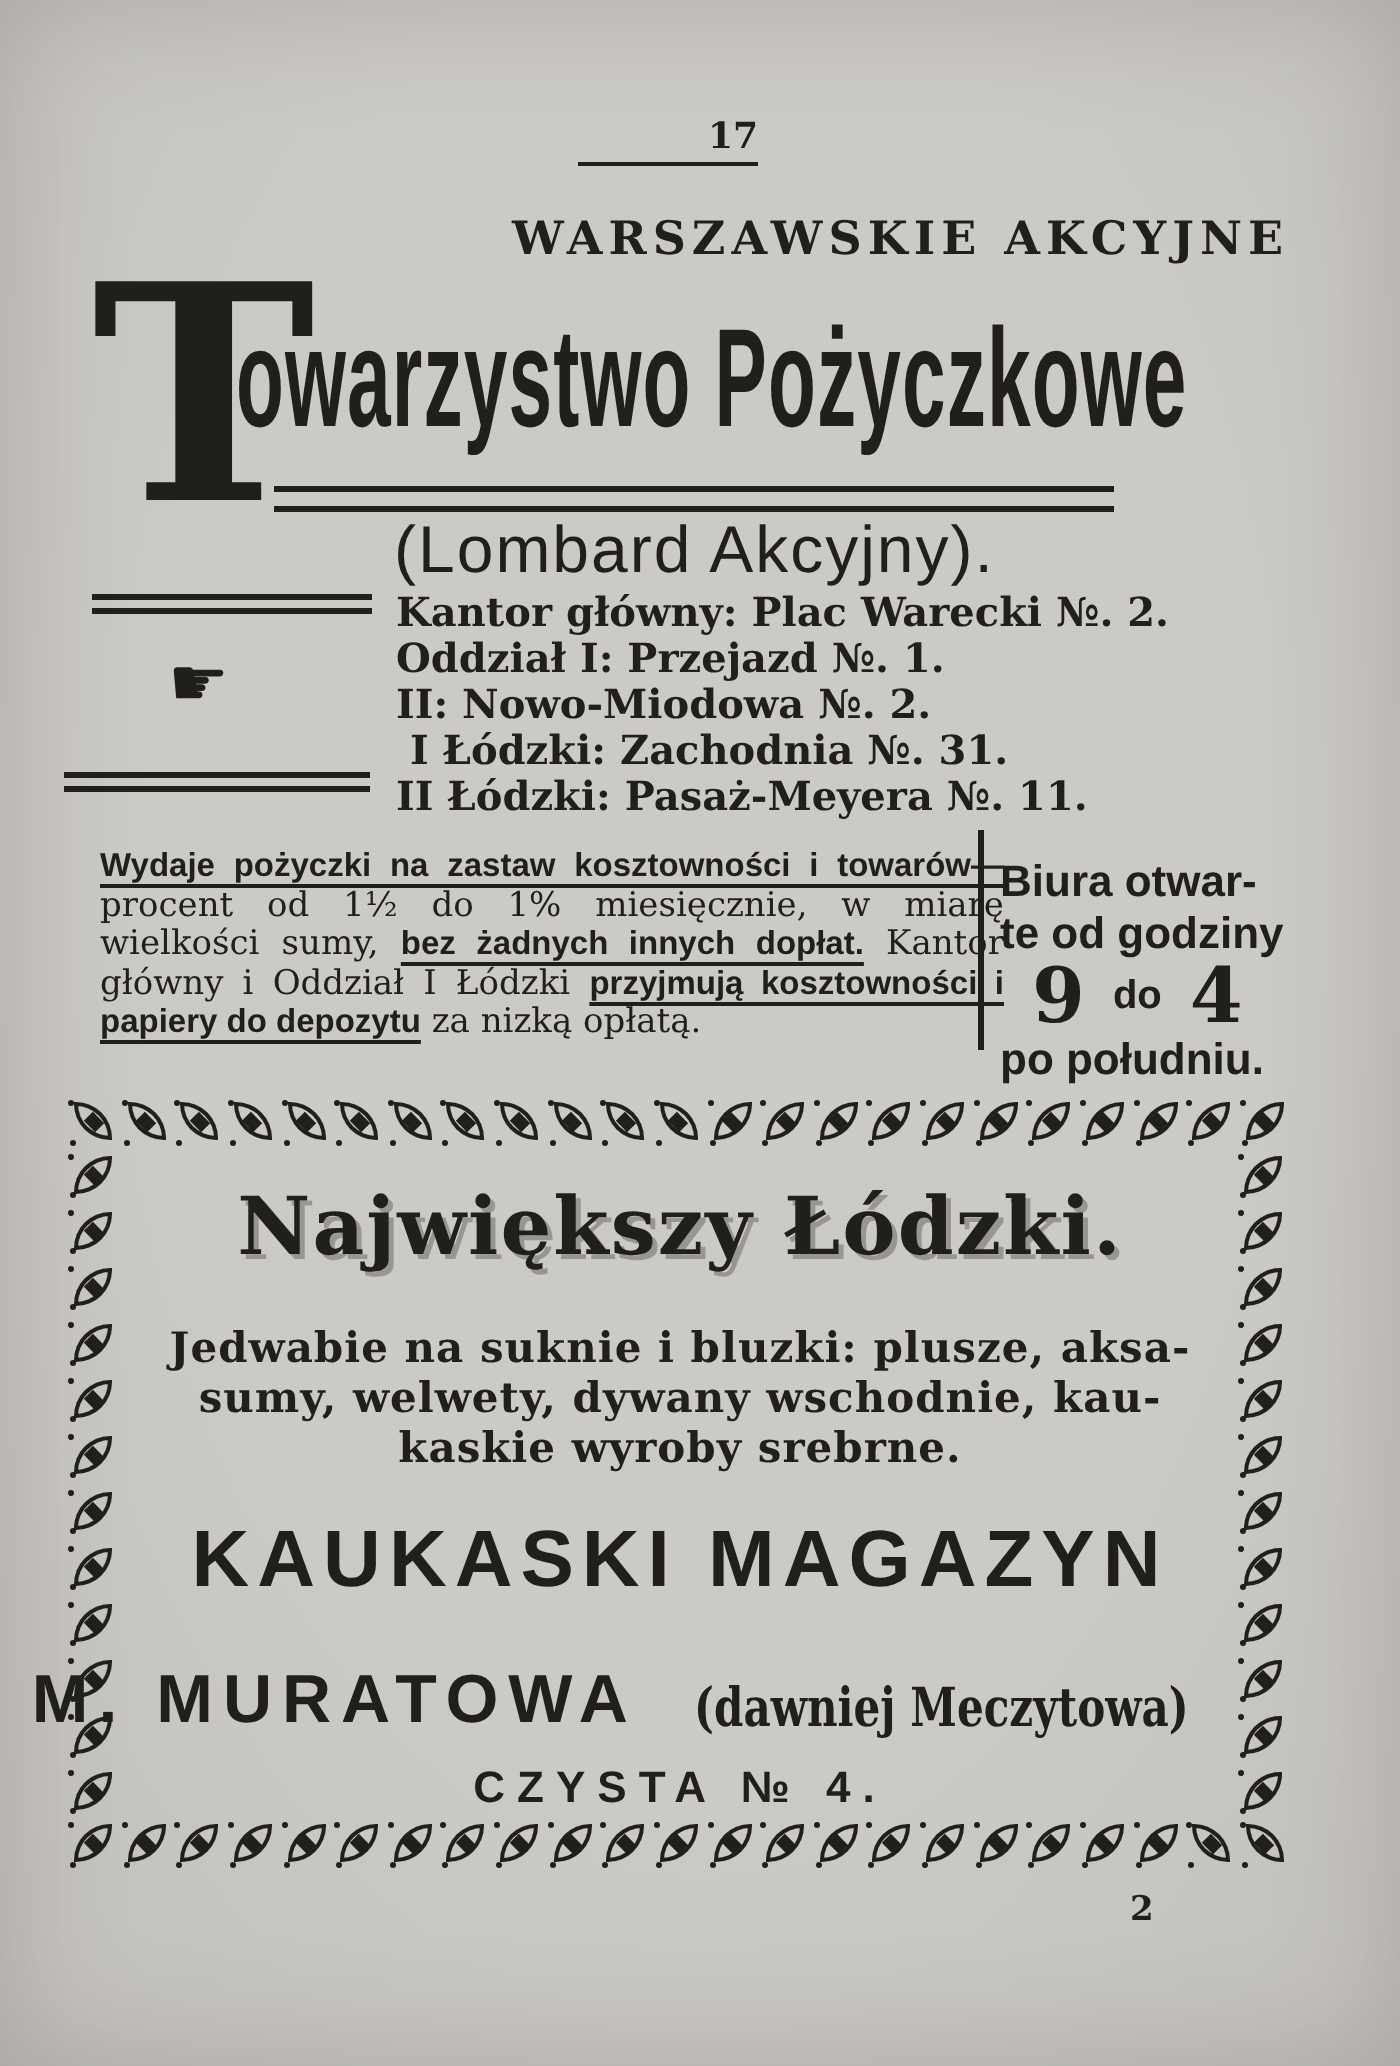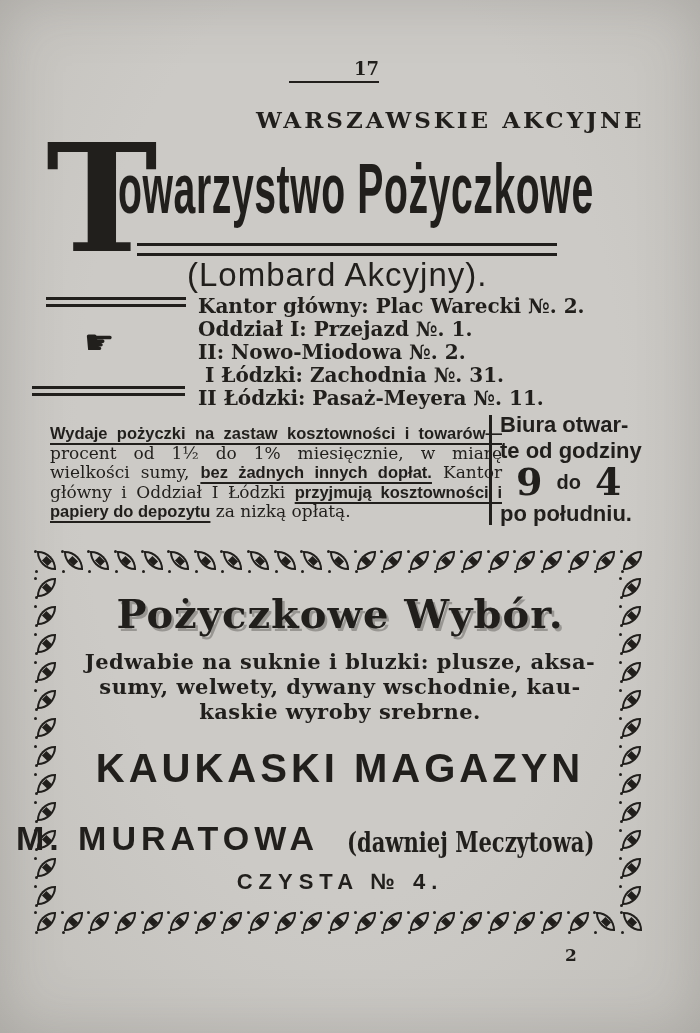--- a/index.html
+++ b/index.html
@@ -31,21 +31,21 @@
     position:absolute; top:154px; left:118px;
     font: bold 70px/70px "Liberation Sans", sans-serif;
     transform: scaleX(0.56); transform-origin:left top; white-space:nowrap;
     letter-spacing:1px;
   }
   .title-rule {
     position:absolute; top:243px; left:137px; width:420px; height:13px;
     border-top:3.5px solid var(--ink); border-bottom:3.5px solid var(--ink);
   }
   .subtitle {
-    position:absolute; top:256px; left:187px;
+    position:absolute; top:256px; left:197px;
     font: 33px "Liberation Sans", sans-serif; letter-spacing:1px;
   }
   
   .branches {
     position:absolute; top:295px; left:198px; list-style:none;
     font: bold 20px/23px "DejaVu Serif", serif;
   }
   .branches li { white-space:pre; }
   
   .dbl { position:absolute; height:10px; border-top:3px solid var(--ink); border-bottom:3px solid var(--ink); }
@@ -60,21 +60,21 @@
     position:absolute; top:424px; left:50px; width:452px;
     font-size:17px; line-height:19.5px; text-align:justify;
   }
   .seg-p { font-family:"DejaVu Serif", serif; }
   .seg-e {
     font-family:"Liberation Sans", sans-serif; font-weight:bold; font-size:16.5px;
     text-decoration:underline; text-decoration-thickness:1.5px; text-underline-offset:3.5px;
   }
   .vdiv { position:absolute; top:415px; left:489px; width:3px; height:110px; background:var(--ink); }
   
-  .hours { position:absolute; top:412px; left:500px; width:196px;
+  .hours { position:absolute; top:428px; left:500px; width:196px;
     font: bold 22px/26px "Liberation Sans", sans-serif; }
   .hours-nums { display:flex; align-items:center; gap:14px; padding-left:16px; margin:1px 0 2px; }
   .hours-big { font: bold 38px/34px "DejaVu Serif", serif; }
   .hours-do { font: bold 20px "Liberation Sans", sans-serif; }
   
   .adbox { position:absolute; top:547px; left:34px; width:612px; height:388px; }
   .orn-row { position:absolute; left:0; right:0; height:27px; display:flex; justify-content:space-between; }
   .orn-top { top:0; } .orn-bottom { bottom:0; }
   .orn-col { position:absolute; top:27px; bottom:27px; width:27px; display:flex; flex-direction:column; justify-content:space-between; }
   .orn-left { left:0; } .orn-right { right:0; }
@@ -89,21 +89,21 @@
     border-radius:50%; background:var(--ink); }
   .orn::before { left:0; top:3px; }
   .orn::after  { left:1px; bottom:1px; }
   .orn-top .orn:nth-child(-n+12) .leaf { border-radius:0 95% 0 95%; }
   .orn-bottom .orn:nth-child(n+22) .leaf { border-radius:0 95% 0 95%; }
   .ad-inner { position:absolute; left:30px; right:30px; top:27px; bottom:27px; text-align:center; }
   .ad-headline {
     margin-top:16px; font: bold 40px "DejaVu Serif", serif; letter-spacing:1px;
     text-shadow: 2.5px 2.5px 0 rgba(33,31,28,0.30);
   }
-  .ad-body { margin-top:12px; font: bold 21px/25px "DejaVu Serif", serif; letter-spacing:0.5px; }
+  .ad-body { margin-top:24px; font: bold 21px/25px "DejaVu Serif", serif; letter-spacing:0.5px; }
   .store-name {
     margin-top:22px; font: bold 40px "Liberation Sans", sans-serif;
     letter-spacing:4px; white-space:nowrap;
   }
   .owner-row { margin-top:28px; display:flex; justify-content:center; align-items:flex-end; gap:28px; }
   .owner { font: bold 34px "Liberation Sans", sans-serif; letter-spacing:5px; white-space:nowrap; }
   .owner-note { font: bold 27px "DejaVu Serif", serif; transform:scaleX(0.78);
     transform-origin:left center; white-space:nowrap; }
   .store-address { margin-top:11px; font: bold 22px "Liberation Sans", sans-serif; letter-spacing:6px; }
   .pnum-bottom { position:absolute; top:945px; left:565px; font: bold 17px "DejaVu Serif", serif; }
@@ -364,21 +364,21 @@
         </span>
         <span class="orn">
           <i class="leaf"></i>
         </span>
         <span class="orn">
           <i class="leaf"></i>
         </span>
       </div>
 
     <div class="ad-inner">
-      <div class="ad-headline">Pożyczkowe Wybór.</div>
+      <div class="ad-headline">Największy Łódzki.</div>
       <div class="ad-body">
         <div>Jedwabie na suknie i bluzki: plusze, aksa-</div>
         <div>sumy, welwety, dywany wschodnie, kau-</div>
         <div>kaskie wyroby srebrne.</div>
       </div>
       <div class="store-name">KAUKASKI MAGAZYN</div>
       <div class="owner-row">
         <span class="owner">M. MURATOWA</span>
         <span class="owner-note">(dawniej Meczytowa)</span>
       </div>

